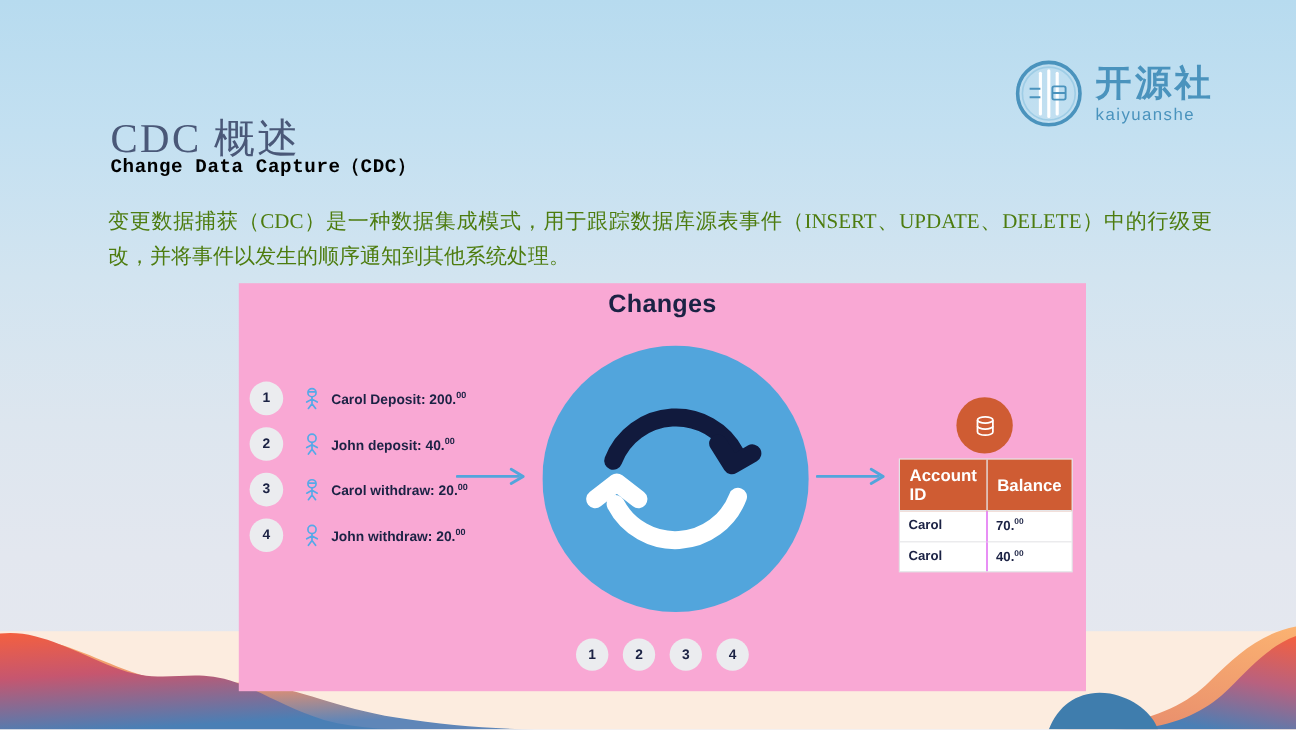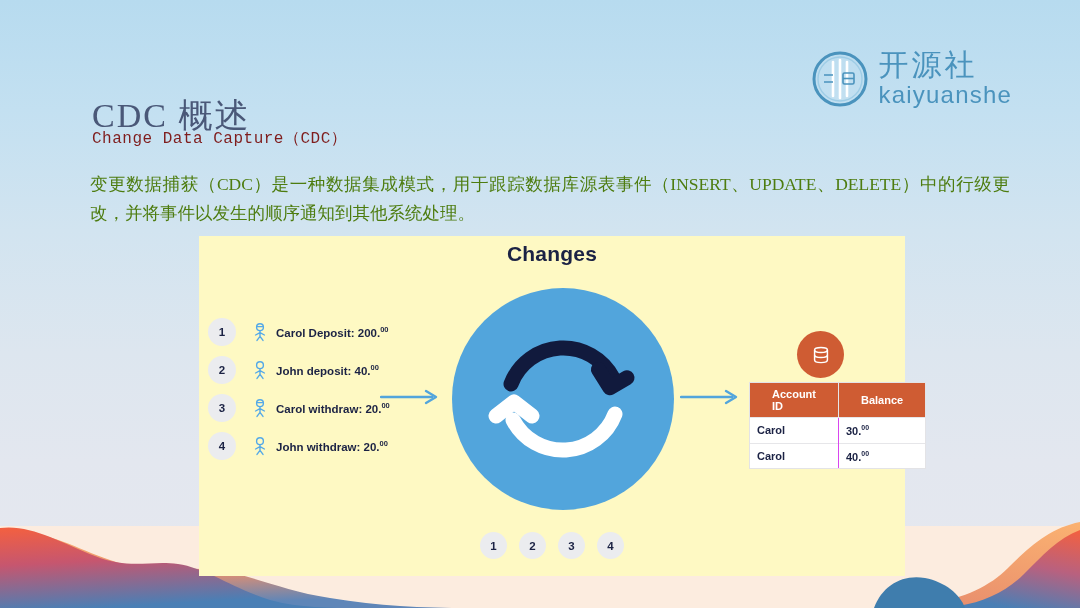--- a/index.html
+++ b/index.html
@@ -52,40 +52,41 @@
     top: 50px;
     display: flex;
     align-items: center;
     gap: 11px;
   }
   .logo-mark { width: 56px; height: 56px; }
   .logo-text { display: flex; flex-direction: column; line-height: 1; }
   .logo-cn {
     font-family: "Liberation Sans", sans-serif;
     font-size: 30px;
-    font-weight: 400;
+    font-weight: 700;
     color: #4a93bd;
     letter-spacing: 3px;
   }
   .logo-en {
     font-family: "Liberation Sans", sans-serif;
-    font-size: 24px;
+    font-size: 14px;
     color: #4a93bd;
     letter-spacing: 1.2px;
     margin-top: 3px;
   }
 
   .subtitle {
     position: absolute;
     left: 92px;
     top: 128px;
     font-family: "Liberation Mono", monospace;
     font-size: 16px;
-    color: #7f1d1d;
+    color: #000000;
     letter-spacing: 0.5px;
+    font-weight: bold;
   }
 
   .body-text {
     position: absolute;
     left: 90px;
     top: 170px;
     width: 920px;
     font-family: "Liberation Serif", serif;
     font-size: 17.5px;
     line-height: 1.65;
@@ -93,21 +94,21 @@
     text-align: justify;
   }
 
   
   .card {
     position: absolute;
     left: 199px;
     top: 236px;
     width: 706px;
     height: 340px;
-    background: #fef9c3;
+    background: #f9a8d4;
   }
 
   .card-title {
     position: absolute;
     top: 6px;
     left: 0; right: 0;
     text-align: center;
     font-size: 21px;
     font-weight: 700;
     color: #1b2244;
@@ -187,24 +188,24 @@
     left: 750px;
     top: 383px;
     width: 141px;
     border-collapse: collapse;
     background: #ffffff;
     box-shadow: 0 0 0 1px #e3e3e6;
   }
   .acct-table th {
     background: #cf5c33;
     color: #ffffff;
-    font-size: 11px;
+    font-size: 14px;
     font-weight: 700;
     text-align: left;
-    padding: 5px 22px;
+    padding: 5px 8px;
     border-right: 1px solid #e6e6e9;
   }
   .acct-table th:last-child { border-right: none; }
   .acct-table td {
     font-size: 11px;
     font-weight: 700;
     color: #1b2244;
     padding: 6px 7px;
     border-top: 1px solid #e6e6e9;
     border-right: 1px solid #d946ef;
@@ -386,21 +387,21 @@
 <table class="acct-table">
   <thead>
     <tr>
       <th>Account ID</th>
       <th>Balance</th>
     </tr>
   </thead>
   <tbody>
     <tr>
       <td>Carol</td>
-      <td><span>30.</span><sup>00</sup></td>
+      <td><span>70.</span><sup>00</sup></td>
     </tr>
     <tr>
       <td>Carol</td>
       <td><span>40.</span><sup>00</sup></td>
     </tr>
   </tbody>
 </table>
 
 <div class="steps" style="position:absolute; left:199px; width:706px; top:532px;">
   <span class="step-circle">1</span>

